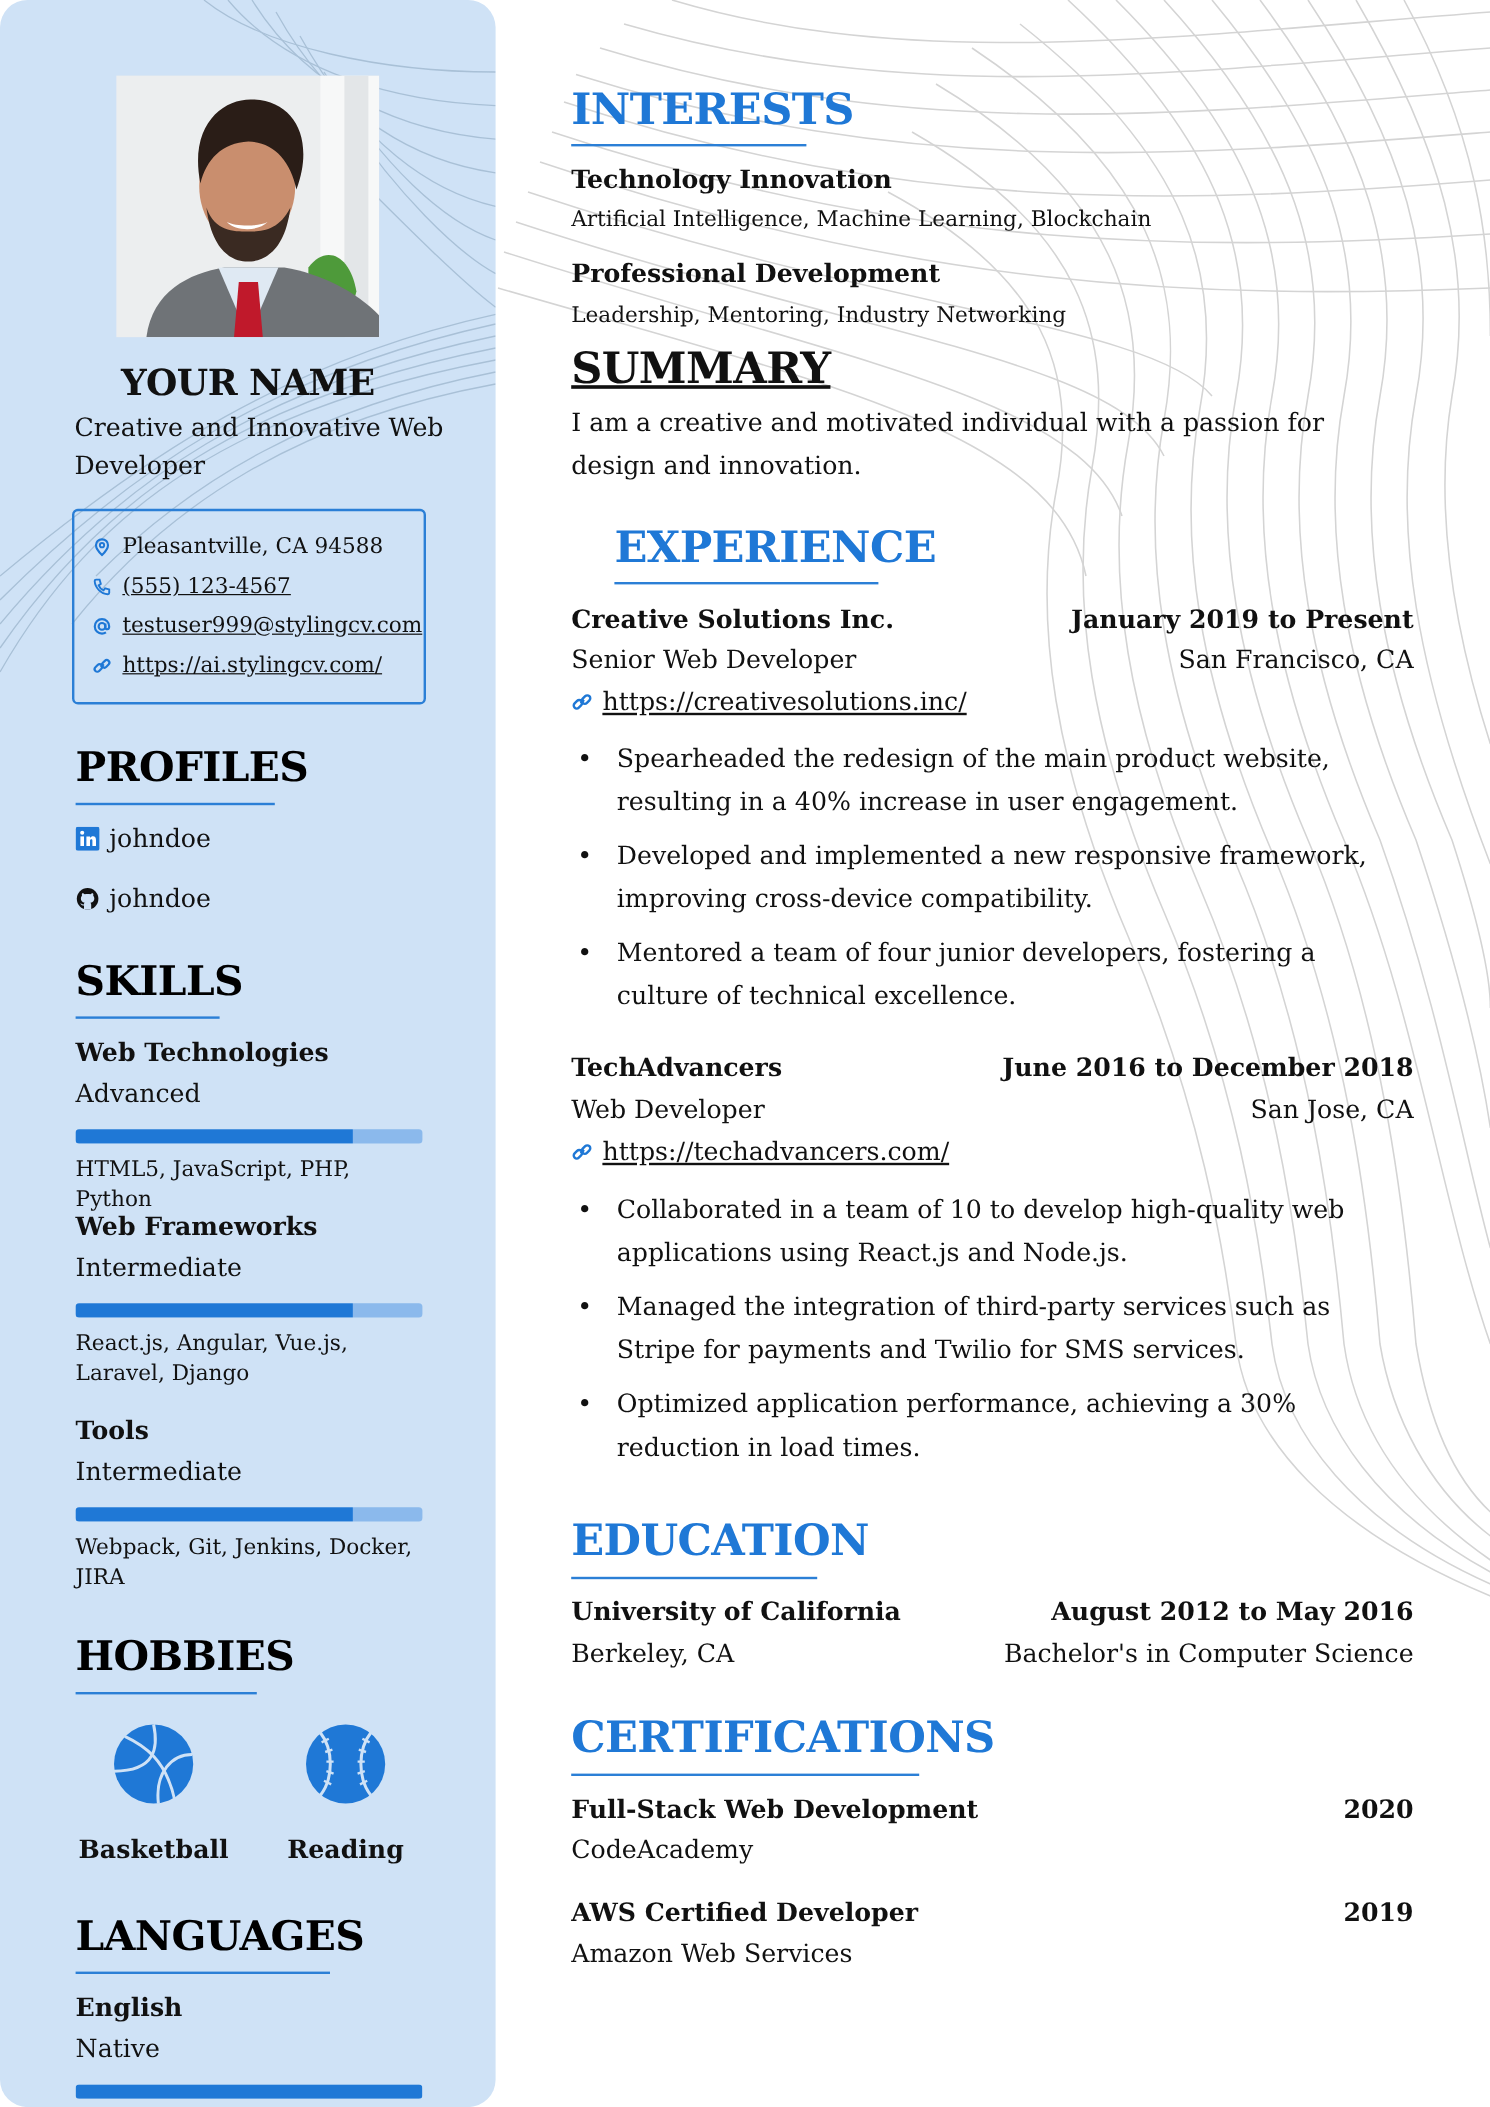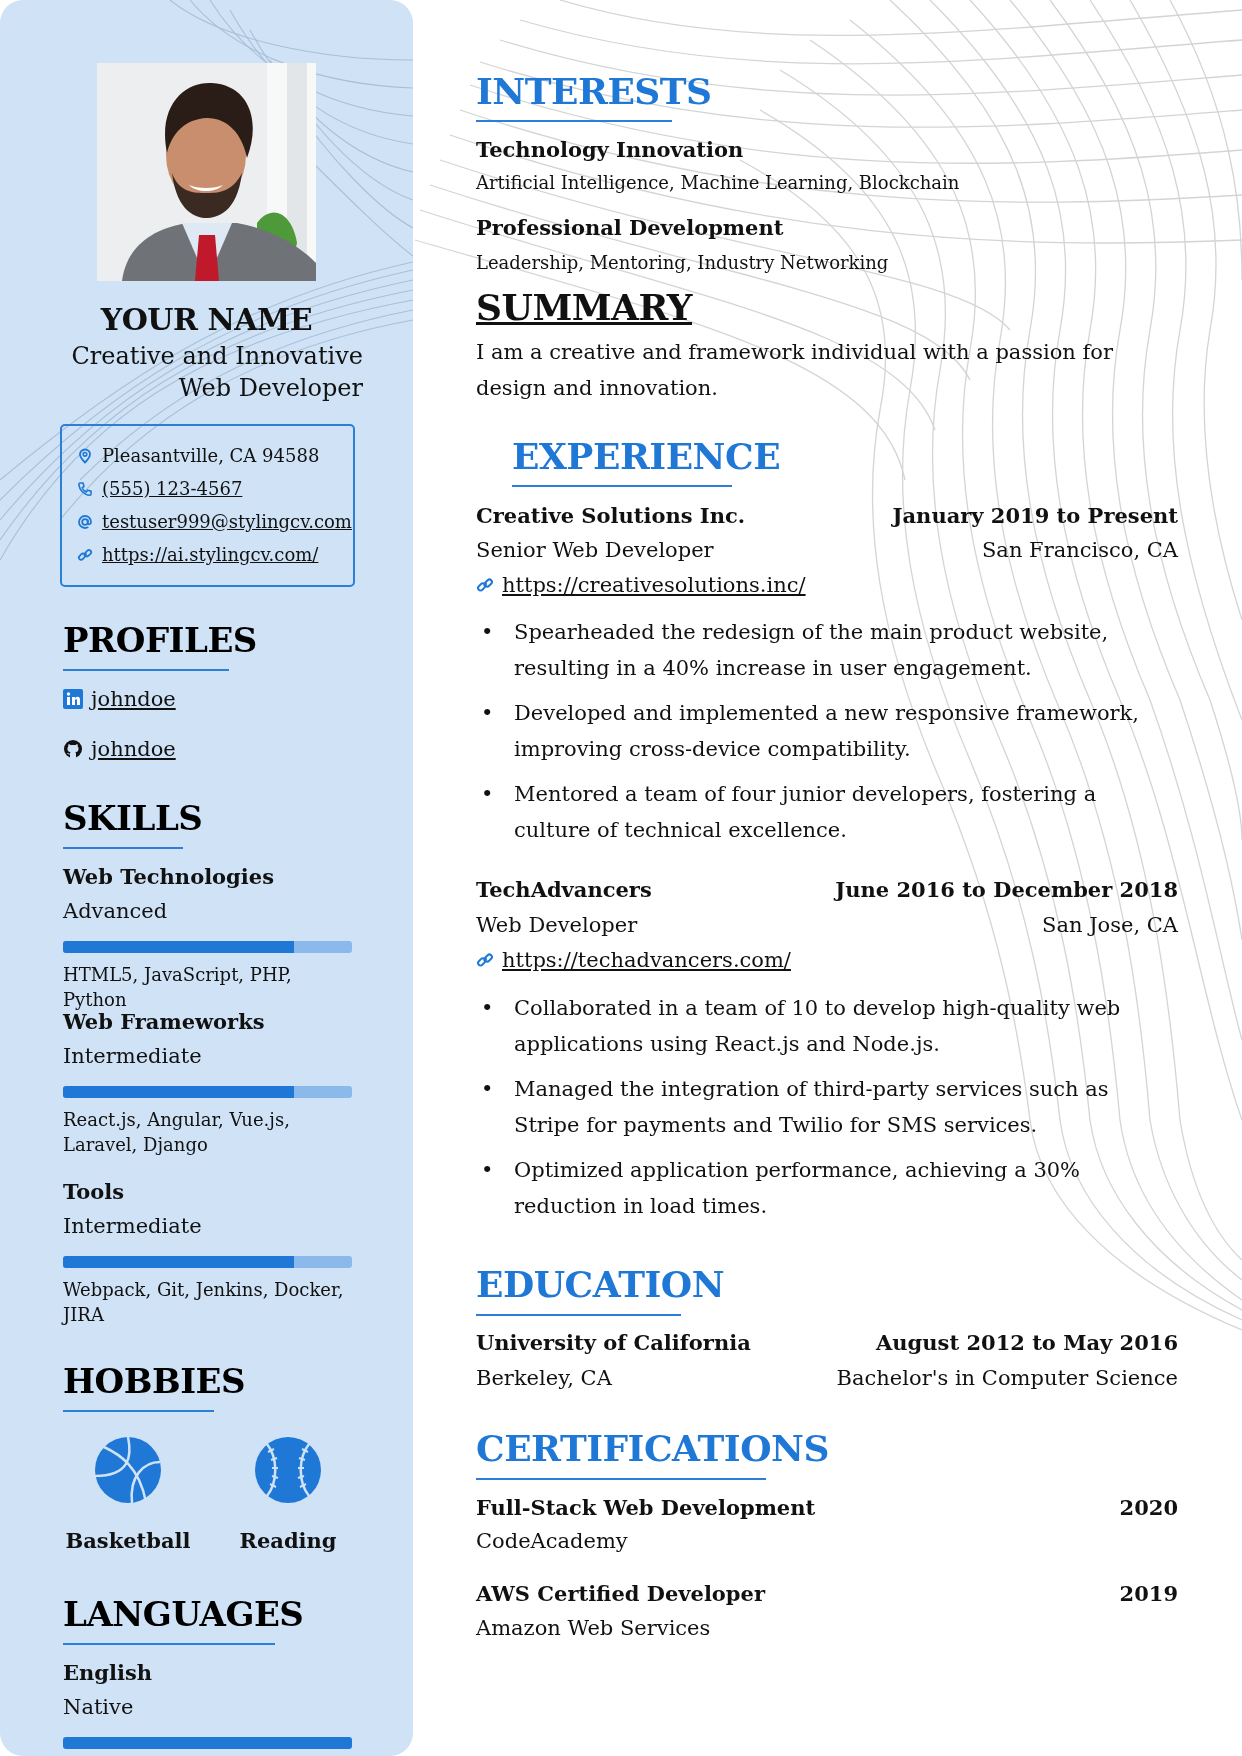--- a/index.html
+++ b/index.html
@@ -5,28 +5,28 @@
   * { margin:0; padding:0; box-sizing:border-box; }
   html, body { width:1242px; height:1756px; overflow:hidden; background:#ffffff; }
   body { font-family:"DejaVu Serif", "Liberation Serif", serif; color:#111; position:relative; }
   .abs { position:absolute; }
   .page { position:relative; width:1242px; height:1756px; }
   .bg-svg { position:absolute; left:0; top:0; width:1242px; height:1756px; }
   .sidebar { position:absolute; left:0; top:0; width:413px; height:1756px; background:#cfe2f6;border-radius:23px; }
   .side-svg { position:absolute; left:0; top:0; width:413px; height:1756px; }
   .photo { left:97px; top:63px; width:219px; height:218px; overflow:hidden; background:#e9ecee; }
   .name { left:0; width:413px; top:302px; text-align:center; font-size:30px; font-weight:bold; letter-spacing:-0.5px; }
-  .subtitle { left:50px; width:313px; top:340px; text-align:right; font-size:24px; line-height:32px; }
+  .subtitle { left:62px; width:313px; top:340px; text-align:left; font-size:21px; line-height:32px; }
   .contact-box { left:60px; top:424px; width:295px; height:163px; border:2px solid #2b7fd6; border-radius:5px; }
   .contact-row { position:absolute; left:15px; display:flex; align-items:center; font-size:18px; }
   .contact-row svg { width:16px; height:16px; margin-right:9px; flex:none; }
   .contact-row .lnk { text-decoration:underline; }
   .side-h { font-size:34px; font-weight:bold; color:#000000; letter-spacing:-0.5px; }
   .h-line { height:2px; background:#2b7fd6; }
-  .profile-row { display:flex; align-items:center; font-size:21px; text-decoration:underline; }
+  .profile-row { display:flex; align-items:center; font-size:21px; }
   .profile-row svg { width:20px; height:20px; margin-right:8px; }
   .skill-name { font-size:21px; font-weight:bold; }
   .skill-level { font-size:21px; }
   .bar { height:12px; background:#8bb9ec; border-radius:3px; overflow:hidden; width:289px; }
   .bar-fill { height:12px; background:#1f78d6; }
   .kw { font-size:18px; line-height:25px; width:295px; }
   .hobby { text-align:center; width:130px; }
   .hobby-label { font-size:21px; font-weight:bold; }
   .main-h { font-size:36px; font-weight:bold; color:#1f78d6; letter-spacing:-0.5px; }
   .sum-h { font-size:36px; font-weight:bold; color:#111; text-decoration:underline; letter-spacing:-0.5px; }
@@ -253,21 +253,21 @@
   <div class="abs" style="left:476px; top:70px;">
     <div class="main-h">INTERESTS</div>
     <div class="h-line" style="width:196px; margin-top:8px;"></div>
   </div>
   <div class="abs item-title" style="left:476px; top:137px;">Technology Innovation</div>
   <div class="abs item-sub" style="left:476px; top:172px;">Artificial Intelligence, Machine Learning, Blockchain</div>
   <div class="abs item-title" style="left:476px; top:215px;">Professional Development</div>
   <div class="abs item-sub" style="left:476px; top:252px;">Leadership, Mentoring, Industry Networking</div>
 
   <div class="abs sum-h" style="left:476px; top:286px;">SUMMARY</div>
-  <div class="abs body-text" style="left:476px; top:334px; width:702px;">I am a creative and framework individual with a passion for design and innovation.</div>
+  <div class="abs body-text" style="left:476px; top:334px; width:702px;">I am a creative and motivated individual with a passion for design and innovation.</div>
 
   <div class="abs" style="left:476px; top:435px;margin-left:36px;">
     <div class="main-h">EXPERIENCE</div>
     <div class="h-line" style="width:220px; margin-top:8px;"></div>
   </div>
 
   <div class="abs row" style="top:503px;">
     <span class="item-title">Creative Solutions Inc.</span>
     <span class="item-title">January 2019 to Present</span>
   </div>

